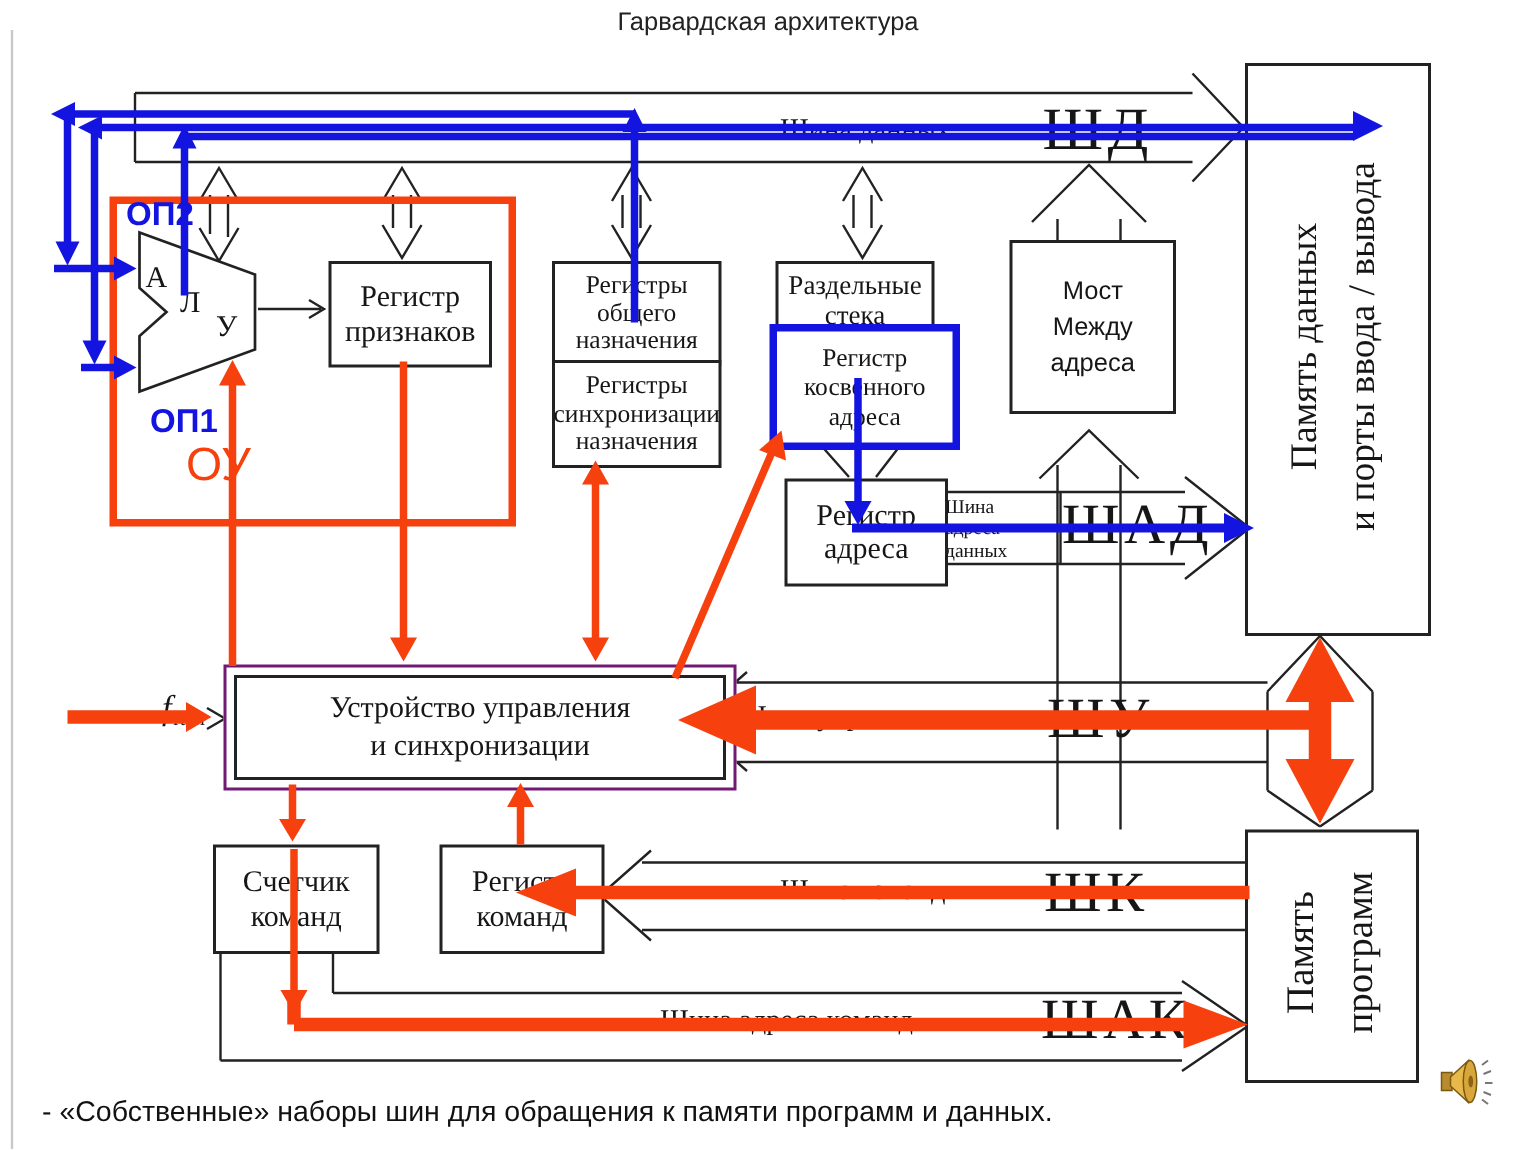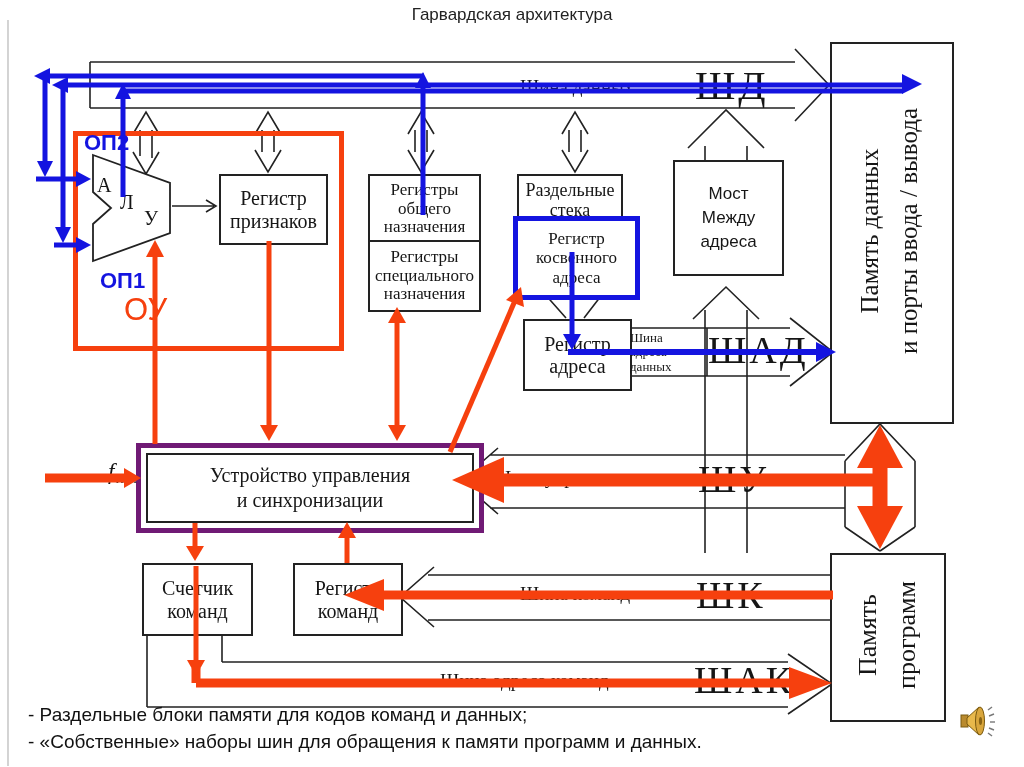--- a/index.html
+++ b/index.html
@@ -74,21 +74,21 @@
   </div>
 
   <div class="box" style="left:368px;top:174px;width:109px;height:66px;font-size:17px;line-height:1.1;">
     <span>Регистры</span>
       <span>общего</span>
       <span>назначения</span>
   </div>
 
   <div class="box" style="left:368px;top:240px;width:109px;height:68px;font-size:17px;line-height:1.1;">
     <span>Регистры</span>
-      <span>специального</span>
+      <span>синхронизации</span>
       <span>назначения</span>
   </div>
 
   <div class="box" style="left:517px;top:174px;width:106px;height:113px;font-size:18px;justify-content:flex-start;padding-top:4px;box-sizing:border-box;">
     <span>Раздельные</span>
       <span>стека</span>
   </div>
 
   <div class="hl" style="left:513px;top:216px;width:117px;height:74px;border:5px solid #1414e0;background:#fff;
        display:flex;flex-direction:column;justify-content:center;align-items:center;font-size:17px;line-height:1.12;text-align:center;">
@@ -108,21 +108,21 @@
       <span>адреса</span>
   </div>
 
   <div class="box" style="left:830px;top:42px;width:120px;height:378px;">
     <div class="vwrap" style="width:378px;height:120px;left:-131px;top:127px;font-size:25px;line-height:1.55;">
       <span>Память данных</span>
         <span>и порты ввода / вывода</span>
     </div>
   </div>
 
-  <div class="box" style="left:136px;top:443px;width:338px;height:80px;border:5px solid #701a75;">
+  <div class="box" style="left:149px;top:443px;width:338px;height:80px;border:2px solid #701a75;">
     <div style="position:absolute;left:5px;top:5px;right:5px;bottom:5px;border:2px solid #222;
          display:flex;flex-direction:column;justify-content:center;align-items:center;font-size:20px;line-height:1.25;">
       <span>Устройство управления</span>
         <span>и синхронизации</span>
     </div>
   </div>
 
   <div class="box" style="left:142px;top:563px;width:107px;height:69px;font-size:20px;">
     <span>Счетчик</span>
       <span>команд</span>
@@ -227,21 +227,20 @@
       <polygon points="347,522 338,538 356,538"></polygon>
       <polygon points="141,478 124,468 124,488"></polygon>
       <polygon points="832,683 789,667 789,699"></polygon>
       <polygon points="344,595 384,579 384,611"></polygon>
       <polygon points="452,480 504,457 504,503"></polygon>
       <polygon points="880,425 857,468 903,468"></polygon>
       <polygon points="880,549 857,506 903,506"></polygon>
     </g>
   </svg>
 
-  <div class="foot" style="top:704px;">- Раздельные блоки памяти для кодов команд и данных;</div>
   <div class="foot" style="top:731px;">- «Собственные» наборы шин для обращения к памяти программ и данных.</div>
 
   <div class="abs" style="left:952px;top:697px;width:48px;height:48px;z-index:5;cursor:pointer;">
     <svg width="48" height="48" viewBox="0 0 48 48">
       <rect x="9" y="18" width="7" height="12" fill="#b98a2e" stroke="#7a5a10" stroke-width="1"></rect>
       <polygon points="15,21 27,10 27,38 15,27" fill="#e8b84b" stroke="#7a5a10" stroke-width="1"></polygon>
       <ellipse cx="28" cy="24" rx="4.5" ry="14" fill="#d9a63c" stroke="#7a5a10" stroke-width="1"></ellipse>
       <ellipse cx="28.5" cy="24" rx="1.6" ry="4" fill="#8a6414"></ellipse>
       <g stroke="#777" stroke-width="1.4">
         <path d="M36,13 L40,10"></path>

